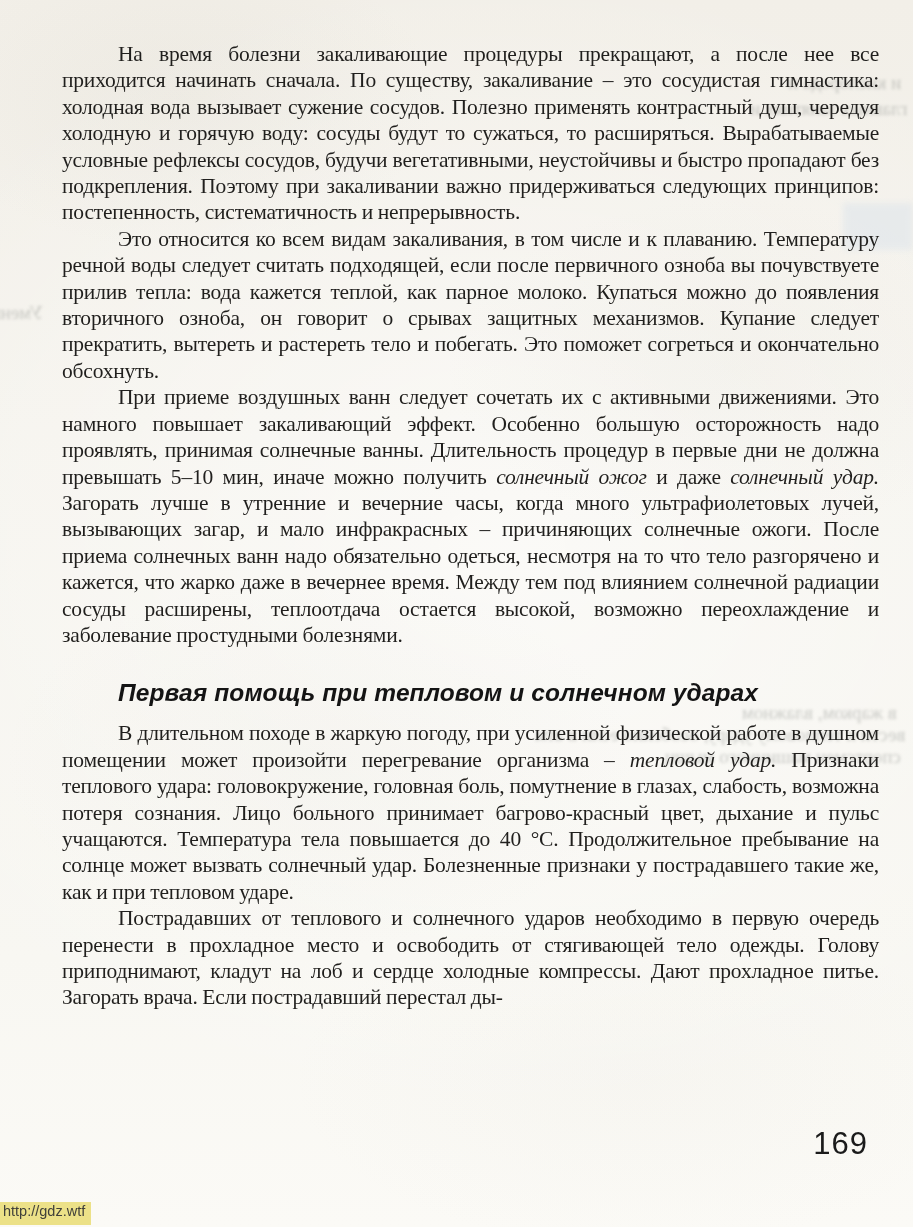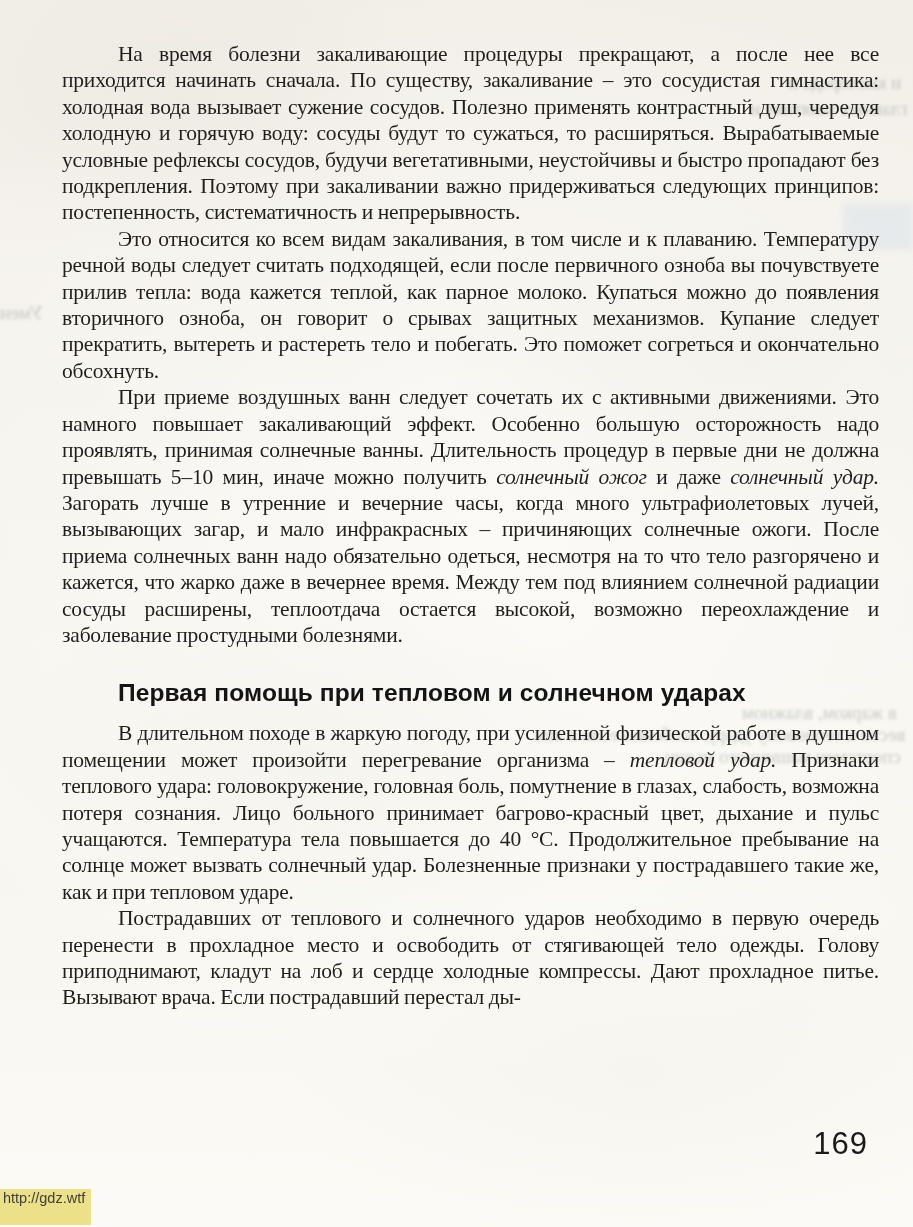--- a/index.html
+++ b/index.html
@@ -75,40 +75,41 @@
 
   .content p .it { font-style: italic; }
 
   .heading {
     font-family: "Liberation Sans", "DejaVu Sans", sans-serif;
     font-weight: bold;
     font-size: 24.5px;
     letter-spacing: 0.1px;
     color: #141414;
     margin: 31px 0 13px 56px;
+    font-style: italic;
   }
 
   .page-number {
     position: absolute;
     top: 1126px;
     right: 45px;
     font-family: Liberation Sans, sans-serif;
     font-size: 31px;
     letter-spacing: 1px;
     color: #1b1b1b;
   }
 
   .watermark {
     position: absolute;
     left: 0; bottom: 2px;
     background: #ece188;
     color: #40403a;
     font-family: "Liberation Sans", "DejaVu Sans", sans-serif;
     font-size: 14.5px;
-    padding: 1px 6px 19px 3px;
+    padding: 1px 6px 6px 3px;
   }
 </style>
 </head>
 <body>
 
 <div class="page">
 
   <div class="texture"></div>
   <div class="band"></div>
 
@@ -125,21 +126,21 @@
     <p><span>На время болезни закаливающие процедуры прекращают, а после нее все приходится начинать сначала. По существу, закаливание – это сосудистая гимнастика: холодная вода вызывает сужение сосудов. Полезно применять контрастный душ, чередуя холодную и горячую воду: сосуды будут то сужаться, то расширяться. Вырабатываемые условные рефлексы сосудов, будучи вегетативными, неустойчивы и быстро пропадают без подкрепления. Поэтому при закаливании важно придерживаться следующих принципов: постепенность, систематичность и непрерывность.</span></p>
 
     <p><span>Это относится ко всем видам закаливания, в том числе и к плаванию. Температуру речной воды следует считать подходящей, если после первичного озноба вы почувствуете прилив тепла: вода кажется теплой, как парное молоко. Купаться можно до появления вторичного озноба, он говорит о срывах защитных механизмов. Купание следует прекратить, вытереть и растереть тело и побегать. Это поможет согреться и окончательно обсохнуть.</span></p>
 
     <p><span>При приеме воздушных ванн следует сочетать их с активными движениями. Это намного повышает закаливающий эффект. Особенно большую осторожность надо проявлять, принимая солнечные ванны. Длительность процедур в первые дни не должна превышать 5–10 мин, иначе можно получить </span><span class="it">солнечный ожог</span><span> и даже </span><span class="it">солнечный удар.</span><span> Загорать лучше в утренние и вечерние часы, когда много ультрафиолетовых лучей, вызывающих загар, и мало инфракрасных – причиняющих солнечные ожоги. После приема солнечных ванн надо обязательно одеться, несмотря на то что тело разгорячено и кажется, что жарко даже в вечернее время. Между тем под влиянием солнечной радиации сосуды расширены, теплоотдача остается высокой, возможно переохлаждение и заболевание простудными болезнями.</span></p>
 
     <h2 class="heading">Первая помощь при тепловом и солнечном ударах</h2>
 
     <p><span>В длительном походе в жаркую погоду, при усиленной физической работе в душном помещении может произойти перегревание организма – </span><span class="it">тепловой удар.</span><span> Признаки теплового удара: головокружение, головная боль, помутнение в глазах, слабость, возможна потеря сознания. Лицо больного принимает багрово-красный цвет, дыхание и пульс учащаются. Температура тела повышается до 40 °С. Продолжительное пребывание на солнце может вызвать солнечный удар. Болезненные признаки у пострадавшего такие же, как и при тепловом ударе.</span></p>
 
-    <p><span>Пострадавших от теплового и солнечного ударов необходимо в первую очередь перенести в прохладное место и освободить от стягивающей тело одежды. Голову приподнимают, кладут на лоб и сердце холодные компрессы. Дают прохладное питье. Вызывают врача. Если пострадавший перестал ды-</span></p>
+    <p><span>Пострадавших от теплового и солнечного ударов необходимо в первую очередь перенести в прохладное место и освободить от стягивающей тело одежды. Голову приподнимают, кладут на лоб и сердце холодные компрессы. Дают прохладное питье. Загорать врача. Если пострадавший перестал ды-</span></p>
 
   </main>
 
   <div class="page-number">169</div>
 
   <div class="watermark">http://gdz.wtf</div>
 
 </div>
 
 </body></html>

